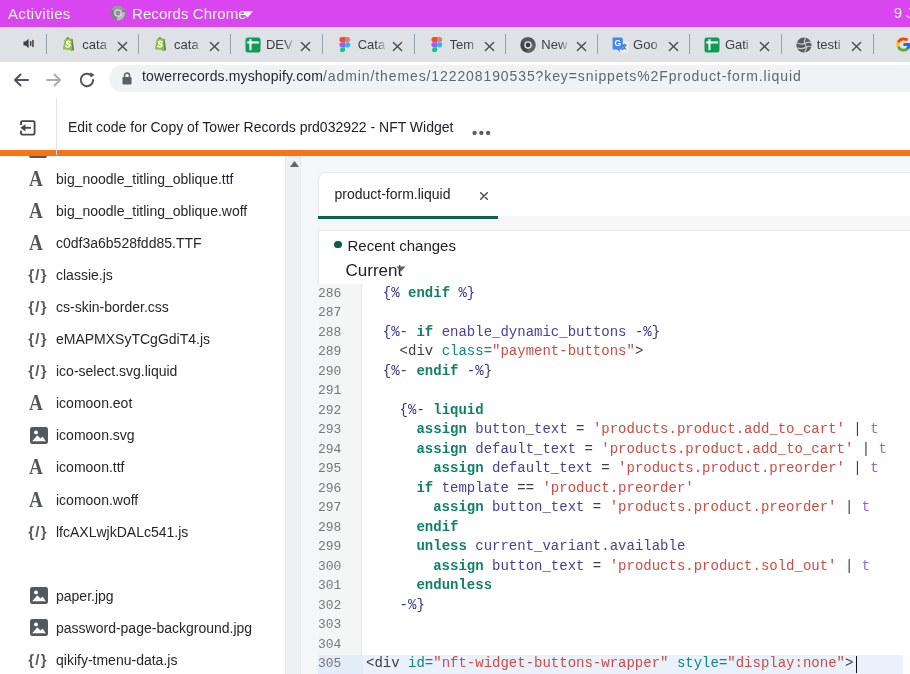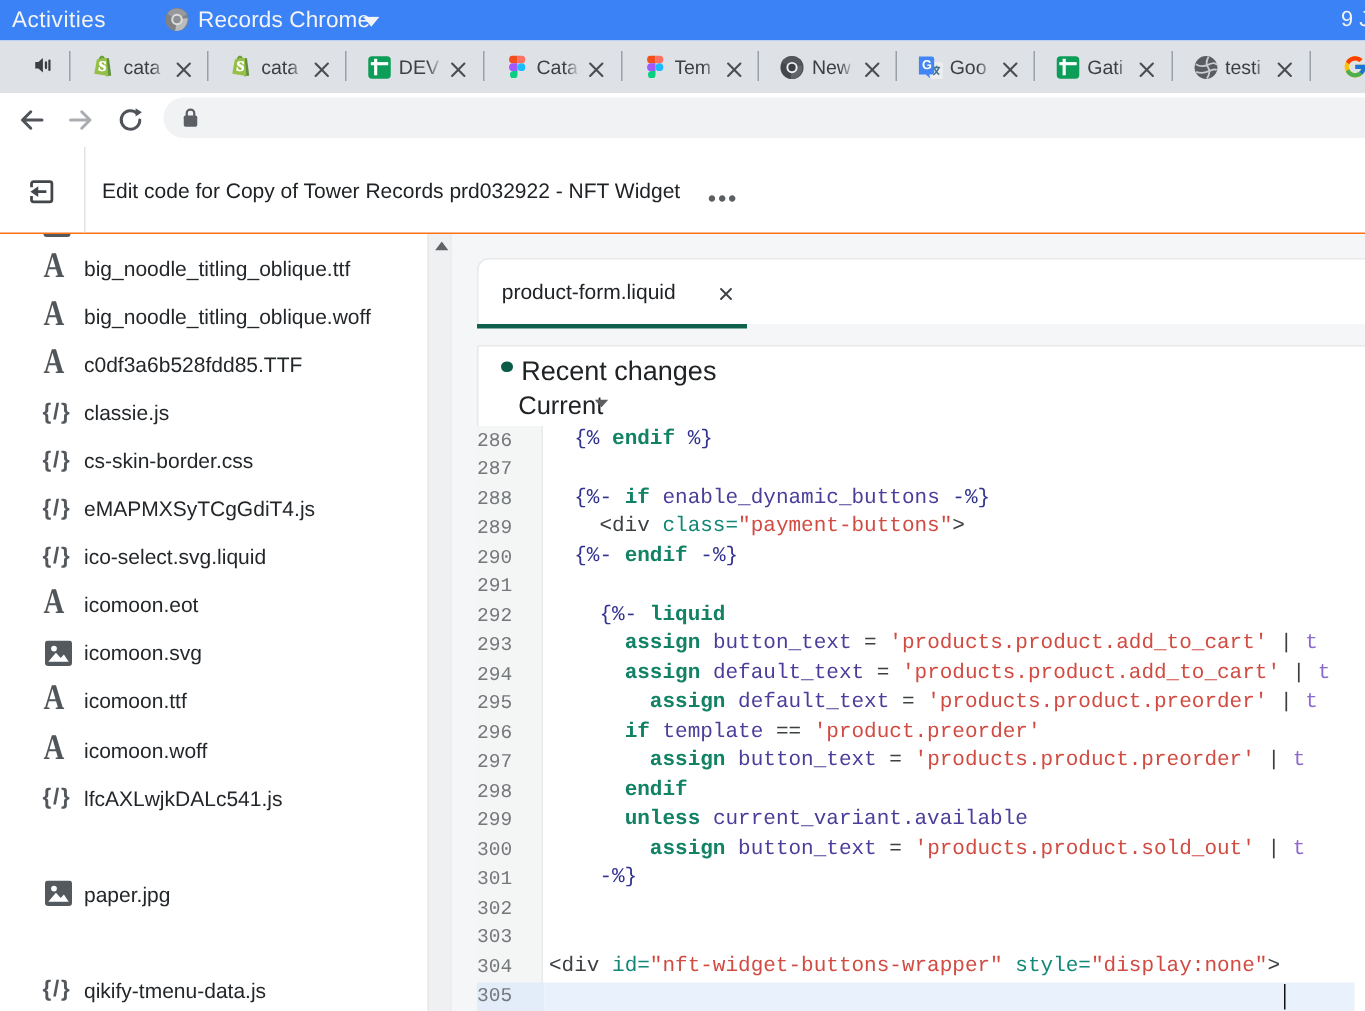--- a/index.html
+++ b/index.html
@@ -1,31 +1,31 @@
 <!DOCTYPE html>
 <html><head><meta charset="utf-8">
 <style>
 *{margin:0;padding:0;box-sizing:border-box}
 html,body{width:910px;height:674px;overflow:hidden;font-family:"Liberation Sans",sans-serif;background:#fff}
 .abs{position:absolute}
 #stage{position:relative;width:910px;height:674px}
 
-#topbar{position:absolute;left:0;top:0;width:910px;height:27px;background:#3b82f6;color:#f4f4f4;font-size:13px}
+#topbar{position:absolute;left:0;top:0;width:910px;height:27px;background:#d946ef;color:#f4f4f4;font-size:13px}
 
 #strip{position:absolute;left:0;top:27px;width:910px;height:35px;background:#dee1e6}
 .sep{position:absolute;top:7px;width:1px;height:20px;background:#9aa0a7}
 .tlabel{position:absolute;top:9.5px;font-size:13px;color:#3c4043;white-space:nowrap}
 .tfade{position:absolute;top:8px;width:14px;height:18px}
 
 #toolbar{position:absolute;left:0;top:62px;width:910px;height:36px;background:#fff}
 #omni{position:absolute;left:109px;top:3px;width:801px;height:27px;border-radius:13.5px 0 0 13.5px;background:#f0f2f4}
 #url{position:absolute;left:142px;top:6px;font-size:14px;color:#27292c;white-space:nowrap;letter-spacing:0.15px}
 #url .gray{color:#63676b;letter-spacing:0.9px}
 
-#shead{position:absolute;left:0;top:98px;width:910px;height:58px;background:#fff;border-bottom:1px solid #f97316}
+#shead{position:absolute;left:0;top:98px;width:910px;height:58px;background:#fff;border-bottom:6px solid #f97316}
 #shead .vdiv{position:absolute;left:56px;top:0;width:1px;height:57px;background:#e1e3e5}
 #stitle{position:absolute;left:68px;top:21px;font-size:14px;color:#202325}
 
 #content{position:absolute;left:0;top:156px;width:910px;height:518px;background:#f5f6f7}
 #sidebar{position:absolute;left:0;top:0;width:285px;height:518px;background:#fff}
 #track{position:absolute;left:285px;top:0;width:16px;height:518px;background:#eff0f1;border-left:1px solid #e7e8e9;border-right:1px solid #eaebec}
 .row{position:absolute;left:0;height:32px;width:285px}
 .rlabel{position:absolute;left:56px;top:50%;transform:translateY(-50%);font-size:14px;color:#24272a;white-space:nowrap}
 .ricon{position:absolute;left:27px;width:22px;text-align:center}
 .iA{font-family:"Liberation Serif",serif;font-weight:bold;font-size:24px;color:#51565b;top:50%;transform:translateY(-53%) translateX(-2px) scaleX(0.8)}
@@ -201,20 +201,21 @@
       </svg>
   <svg class="abs" style="left:78px;top:9px" width="18" height="18" viewBox="0 0 18 18">
         <path d="M15.2 9 A6.2 6.2 0 1 1 13.4 4.6" stroke="#50545a" stroke-width="2" fill="none" stroke-linecap="round"></path>
         <path d="M12.4 1.2 V6.6 L16.6 3.9 Z" fill="#50545a"></path>
       </svg>
   <div id="omni"></div>
   <svg class="abs" style="left:122px;top:10px" width="10" height="13" viewBox="0 0 10 13">
     <rect x="0.5" y="5" width="9" height="7.5" rx="1.2" fill="#5c6064"></rect>
     <path d="M2.5 5.5 V3.4 A2.5 2.3 0 0 1 7.5 3.4 V5.5" stroke="#5c6064" stroke-width="1.5" fill="none"></path>
   </svg>
+  <div id="url">towerrecords.myshopify.com<span class="gray">/admin/themes/122208190535?key=snippets%2Fproduct-form.liquid</span></div>
 </div>
 
 <div id="shead">
   <svg class="abs" style="left:19px;top:21px" width="19" height="19" viewBox="0 0 19 19">
     <path d="M2 5.9 V3.5 A1.4 1.4 0 0 1 3.4 2.1 H14.2 A1.4 1.4 0 0 1 15.6 3.5 V14.2 A1.4 1.4 0 0 1 14.2 15.6 H3.4 A1.4 1.4 0 0 1 2 14.2 V11.7" stroke="#43474b" stroke-width="1.85" fill="none"></path>
     <path d="M11.9 8.8 H5.4" stroke="#43474b" stroke-width="1.85" fill="none"></path>
     <path d="M1.3 8.8 L6.5 5.2 V12.4 Z" fill="#43474b"></path>
   </svg>
   <div class="vdiv"></div>
   <div id="stitle">Edit code for Copy of Tower Records prd032922 - NFT Widget</div>
@@ -276,41 +277,49 @@
           <div class="ricon iJ">{/}</div>
           <div class="rlabel">lfcAXLwjkDALc541.js</div>
         </div>
 <div class="row" style="top:423.65px">
           <svg class="abs" style="left:29.5px;top:50%;margin-top:-8.5px" width="18" height="17" viewBox="0 0 18 17">
 <path d="M0 2.2 A2.2 2.2 0 0 1 2.2 0 H15.8 A2.2 2.2 0 0 1 18 2.2 V14.8 A2.2 2.2 0 0 1 15.8 17 H2.2 A2.2 2.2 0 0 1 0 14.8 Z" fill="#54595e"></path>
 <circle cx="6" cy="5.4" r="1.9" fill="#fff"></circle>
 <path d="M2.2 14.2 L7.3 8.2 L10.5 11.6 L12.6 9.4 L15.8 14.2 Z" fill="#fff"></path>
 </svg>
           <div class="rlabel">paper.jpg</div>
+        </div>
+<div class="row" style="top:455.70px">
+          <svg class="abs" style="left:29.5px;top:50%;margin-top:-8.5px" width="18" height="17" viewBox="0 0 18 17">
+<path d="M0 2.2 A2.2 2.2 0 0 1 2.2 0 H15.8 A2.2 2.2 0 0 1 18 2.2 V14.8 A2.2 2.2 0 0 1 15.8 17 H2.2 A2.2 2.2 0 0 1 0 14.8 Z" fill="#54595e"></path>
+<circle cx="6" cy="5.4" r="1.9" fill="#fff"></circle>
+<path d="M2.2 14.2 L7.3 8.2 L10.5 11.6 L12.6 9.4 L15.8 14.2 Z" fill="#fff"></path>
+</svg>
+          <div class="rlabel">password-page-background.jpg</div>
         </div>
 <div class="row" style="top:487.75px">
           <div class="ricon iJ">{/}</div>
           <div class="rlabel">qikify-tmenu-data.js</div>
         </div>
       </div>
   <div id="track">
         <svg class="abs" style="left:4px;top:5px" width="9" height="6" viewBox="0 0 9 6">
           <path d="M4.5 0 L9 6 H0 Z" fill="#5f6368"></path>
         </svg>
       </div>
   <div id="tabstrip2">
         <div id="etab">product-form.liquid</div>
     <svg class="abs" style="left:161px;top:18.5px" width="8" height="8" viewBox="0 0 8 8">
           <path d="M0.7 0.7 L7.3 7.3 M7.3 0.7 L0.7 7.3" stroke="#3f4347" stroke-width="1.3" stroke-linecap="round"></path>
         </svg>
   </div>
   <div id="greenbar"></div>
   <div id="card">
     <div class="abs" style="left:15.2px;top:10.2px;width:7.6px;height:7.6px;border-radius:50%;background:#0a5c47"></div>
-    <div class="abs" style="left:28.5px;top:6.5px;font-size:18px;color:#202325">Recent changes</div>
+    <div class="abs" style="left:28.5px;top:6.5px;font-size:15px;color:#202325">Recent changes</div>
     <div class="abs" style="left:26.5px;top:30.5px;font-size:17px;color:#202325">Current</div>
     <svg class="abs" style="left:77px;top:35.5px" width="10" height="6" viewBox="0 0 10 6">
           <path d="M0.5 0.5 H9.5 L5 5.5 Z" fill="#5c5f62"></path>
         </svg>
   </div>
   <div class="abs" style="left:318px;top:127.6px;width:592px;height:1px;background:#e3e4e6"></div>
   <div id="editor">
     <div id="gutter"></div>
     <div id="hl1"></div>
         <div id="hl2"></div>
@@ -345,20 +354,21 @@
           <div class="cl"></div>
           <div class="cl"><span class="cp">    </span><span class="cd">{%-</span><span class="cp"> </span><span class="ck">liquid</span></div>
           <div class="cl"><span class="cp">      </span><span class="ck">assign</span><span class="cp"> </span><span class="cv">button_text</span><span class="cp"> = </span><span class="cs">'products.product.add_to_cart'</span><span class="cp"> | </span><span class="cf">t</span></div>
           <div class="cl"><span class="cp">      </span><span class="ck">assign</span><span class="cp"> </span><span class="cv">default_text</span><span class="cp"> = </span><span class="cs">'products.product.add_to_cart'</span><span class="cp"> | </span><span class="cf">t</span></div>
           <div class="cl"><span class="cp">        </span><span class="ck">assign</span><span class="cp"> </span><span class="cv">default_text</span><span class="cp"> = </span><span class="cs">'products.product.preorder'</span><span class="cp"> | </span><span class="cf">t</span></div>
           <div class="cl"><span class="cp">      </span><span class="ck">if</span><span class="cp"> </span><span class="cv">template</span><span class="cp"> == </span><span class="cs">'product.preorder'</span></div>
           <div class="cl"><span class="cp">        </span><span class="ck">assign</span><span class="cp"> </span><span class="cv">button_text</span><span class="cp"> = </span><span class="cs">'products.product.preorder'</span><span class="cp"> | </span><span class="cf">t</span></div>
           <div class="cl"><span class="cp">      </span><span class="ck">endif</span></div>
           <div class="cl"><span class="cp">      </span><span class="ck">unless</span><span class="cp"> </span><span class="cv">current_variant.available</span></div>
           <div class="cl"><span class="cp">        </span><span class="ck">assign</span><span class="cp"> </span><span class="cv">button_text</span><span class="cp"> = </span><span class="cs">'products.product.sold_out'</span><span class="cp"> | </span><span class="cf">t</span></div>
+          <div class="cl"><span class="cp">      </span><span class="ck">endunless</span></div>
           <div class="cl"><span class="cp">    </span><span class="cd">-%}</span></div>
           <div class="cl"></div>
           <div class="cl"></div>
           <div class="cl"><span class="cp">&lt;div </span><span class="ca">id=</span><span class="cs">"nft-widget-buttons-wrapper"</span><span class="cp"> </span><span class="ca">style=</span><span class="cs">"display:none"</span><span class="cp">&gt;</span></div>
         </div>
     <div id="cursor"></div>
   </div>
 </div>
 </div>
 </body></html>

